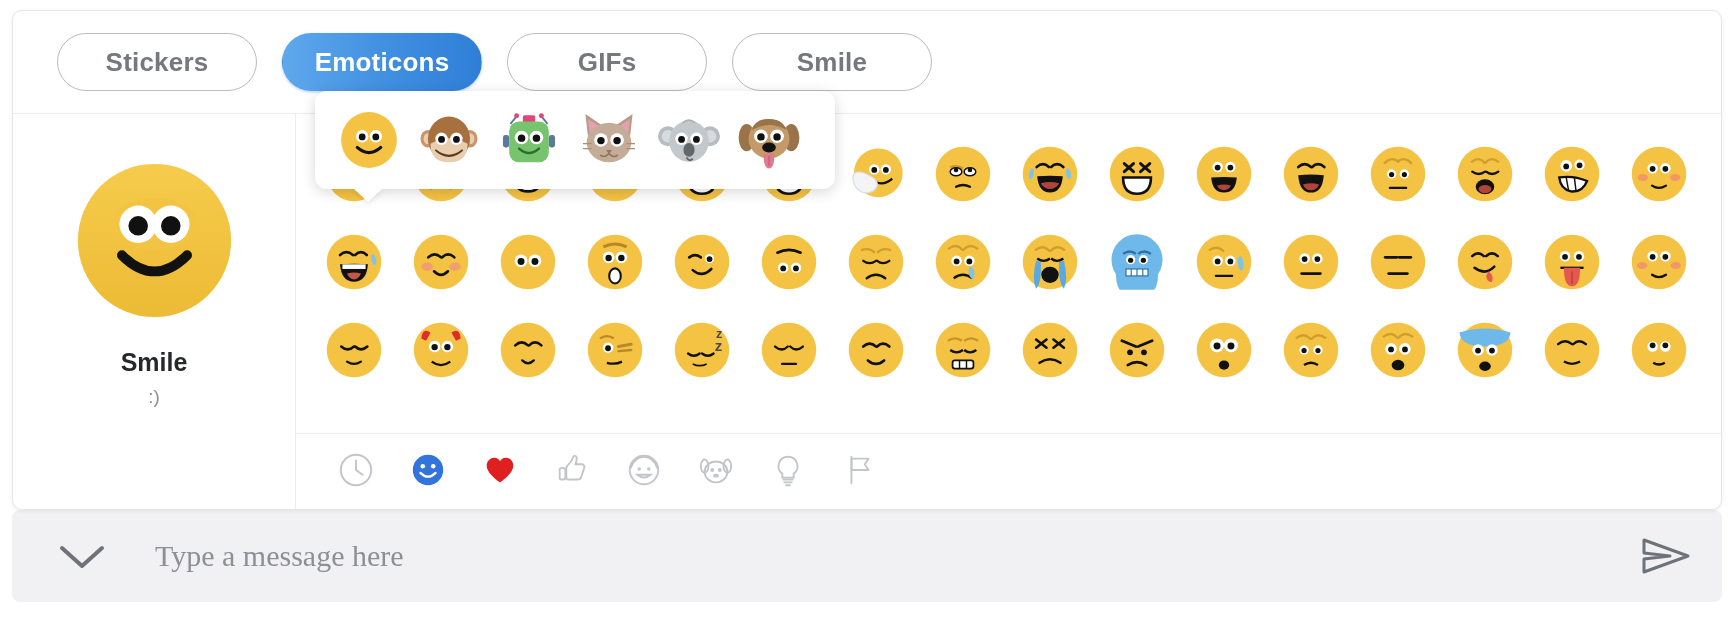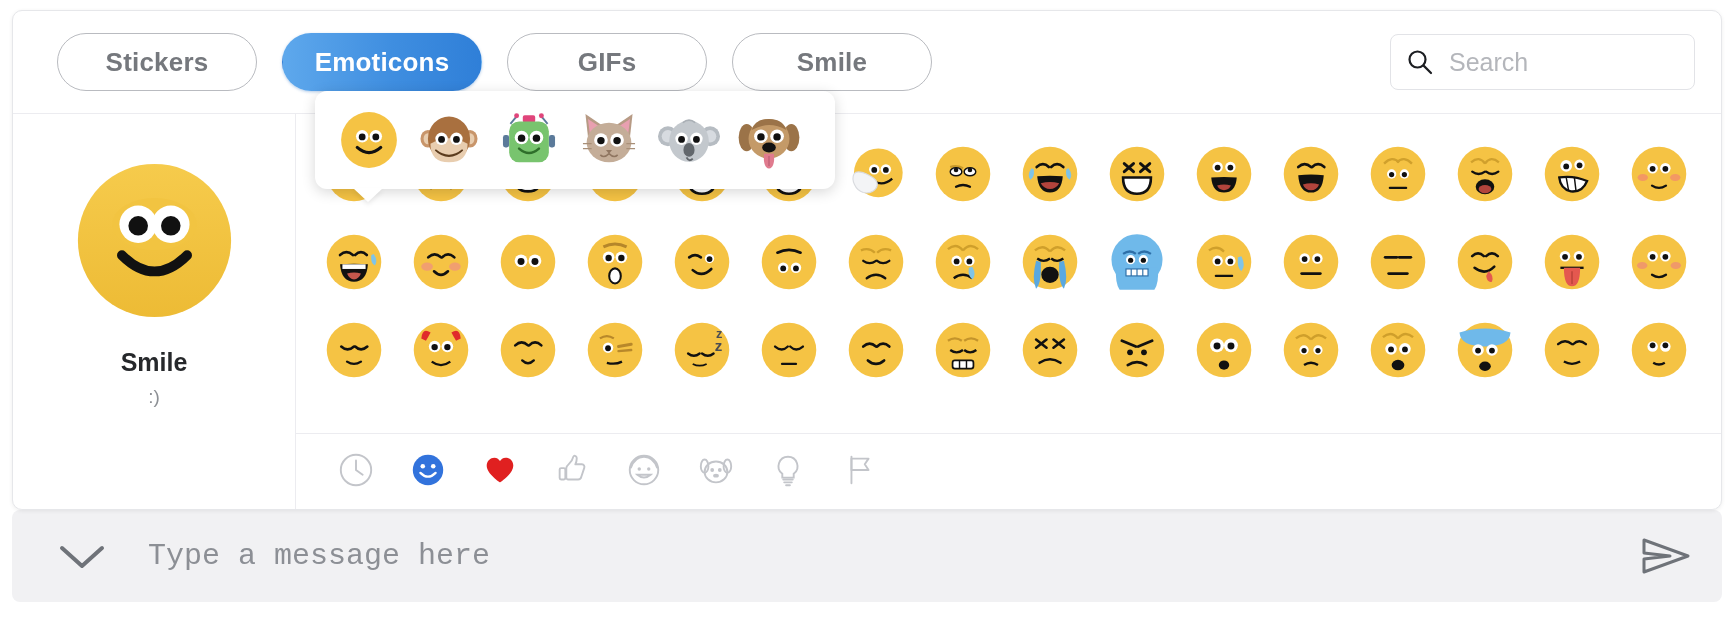--- a/index.html
+++ b/index.html
@@ -180,23 +180,24 @@
     height: 92px;
     background: #f1f1f3;
     border-radius: 8px;
     display: flex; align-items: center;
     padding: 0 30px 0 44px;
   }
   .chev { flex: 0 0 auto; margin-right: 40px; cursor: pointer; display:flex; }
   .composer-input {
     flex: 1 1 auto;
     border: 0; outline: 0; background: transparent;
-    font-family: Liberation Mono, monospace;
+    font-family: Liberation Serif, serif;
     font-size: 30px;
     color: #45474b;
+    margin-left: 7px;
   }
   .composer-input::placeholder { color: #8c8f95; }
   .send { flex: 0 0 auto; margin-left: 24px; cursor: pointer; display:flex; }
 </style>
 </head>
 <body>
 
 <div class="app">
 
   <div class="picker">
@@ -209,29 +210,20 @@
         <span>Emoticons</span>
       </div>
       <div class="tab">
         <span>GIFs</span>
       </div>
       <div class="tab">
         <span>Smile</span>
       </div>
       <div class="tab-spacer"></div>
 
-      <div class="searchbox">
-        <span class="mag">
-          <svg width="30" height="30" viewBox="0 0 30 30">
-            <circle cx="12.5" cy="12.5" r="8" fill="none" stroke="#1c1e22" stroke-width="2.2"></circle>
-            <line x1="18.6" y1="18.6" x2="26" y2="26" stroke="#1c1e22" stroke-width="2.2" stroke-linecap="round"></line>
-          </svg>
-        </span>
-        <input type="text" placeholder="Search" style="">
-      </div>
     </div>
 
     <div class="body">
 
       <div class="preview">
         <div>
           <svg width="163" height="163" viewBox="0 0 100 100">
             <defs>
               <linearGradient id="pg" x1="0" y1="0" x2="0" y2="1">
                 <stop offset="0%" stop-color="#f6cb4c"></stop>

